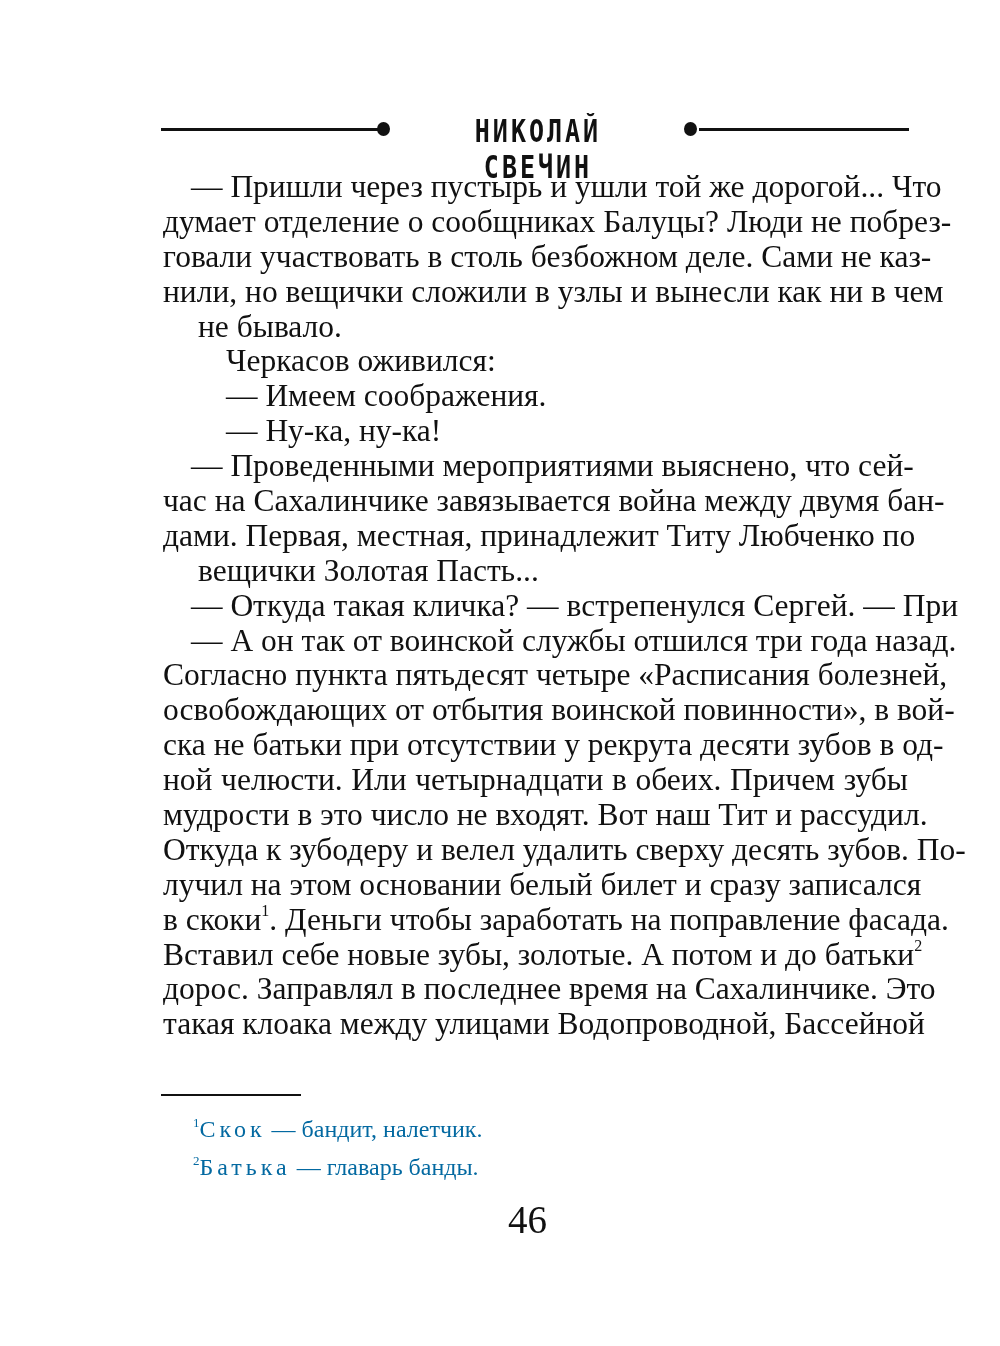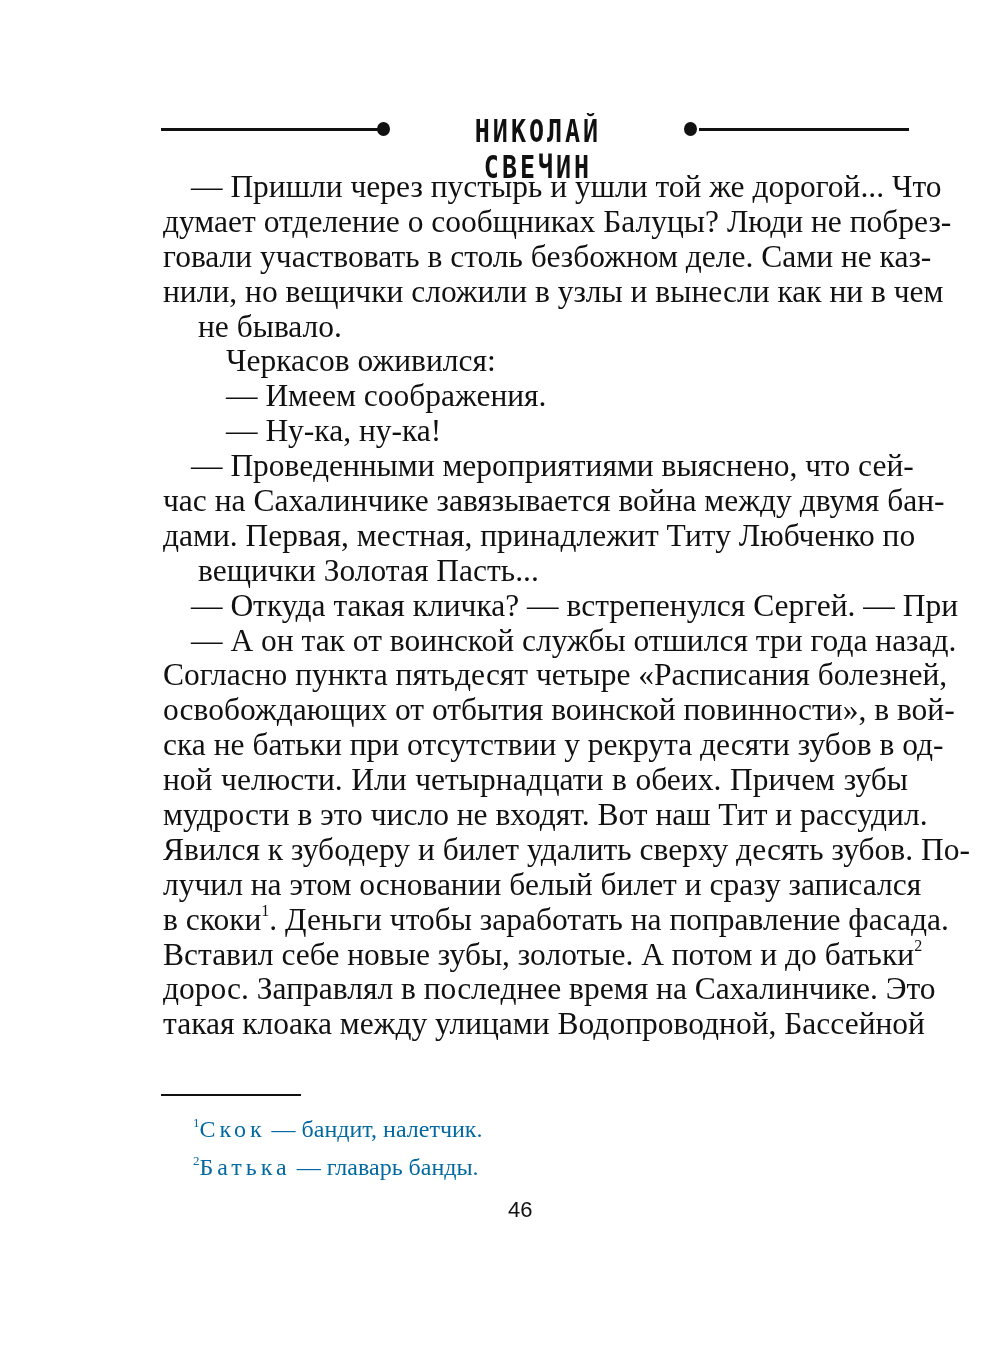--- a/index.html
+++ b/index.html
@@ -28,22 +28,22 @@
 
   
   .fn-rule { position: absolute; left: 153px; top: 1094px; width: 140px; height: 2px; background: #111; }
   .footnotes { position: absolute; left: 185px; top: 1110px; font-family: "Liberation Serif", serif;
     font-size: 24px; line-height: 38px; color: #0369a1; }
   .fn-line { display: block; white-space: nowrap; }
   .fn-term { letter-spacing: 4px; }
   .fn-line sup { font-size: 13px; vertical-align: 10px; }
 
   
-  .page-number { position: absolute; left: 500px; top: 1197px; width: 60px; font-family: Liberation Sans, sans-serif;
-    font-size: 22px; color: #111; text-align: left; }
+  .page-number { position: absolute; left: 500px; top: 1197px; width: 60px; font-family: Liberation Serif, serif;
+    font-size: 39px; color: #111; text-align: left; }
 </style>
 </head>
 <body>
 
 <div class="page">
 
   <div class="header">
     <div class="rule left"></div>
     <div class="dot left"></div>
     <div class="header-title">НИКОЛАЙ СВЕЧИН</div>
@@ -64,21 +64,21 @@
     <span class="line">час на Сахалинчике завязывается война между двумя бан-</span>
     <span class="line">дами. Первая, местная, принадлежит Титу Любченко по</span>
     <span class="line last">вещички Золотая Пасть...</span>
     <span class="line indent">— Откуда такая кличка? — встрепенулся Сергей. — При</span>
     <span class="line indent">— А он так от воинской службы отшился три года назад.</span>
     <span class="line">Согласно пункта пятьдесят четыре «Расписания болезней,</span>
     <span class="line">освобождающих от отбытия воинской повинности», в вой-</span>
     <span class="line">ска не батьки при отсутствии у рекрута десяти зубов в од-</span>
     <span class="line">ной челюсти. Или четырнадцати в обеих. Причем зубы</span>
     <span class="line">мудрости в это число не входят. Вот наш Тит и рассудил.</span>
-    <span class="line">Явился к зубодеру и билет удалить сверху десять зубов. По-</span>
+    <span class="line">Откуда к зубодеру и велел удалить сверху десять зубов. По-</span>
     <span class="line">лучил на этом основании белый билет и сразу записался</span>
     <span class="line"><span>в скоки</span><sup>1</sup><span>. Деньги чтобы заработать на поправление фасада.</span></span>
     <span class="line"><span>Вставил себе новые зубы, золотые. А потом и до батьки</span><sup>2</sup></span>
     <span class="line">дорос. Заправлял в последнее время на Сахалинчике. Это</span>
     <span class="line">такая клоака между улицами Водопроводной, Бассейной</span>
   </div>
 
   <div class="fn-rule"></div>
 
   <div class="footnotes">

